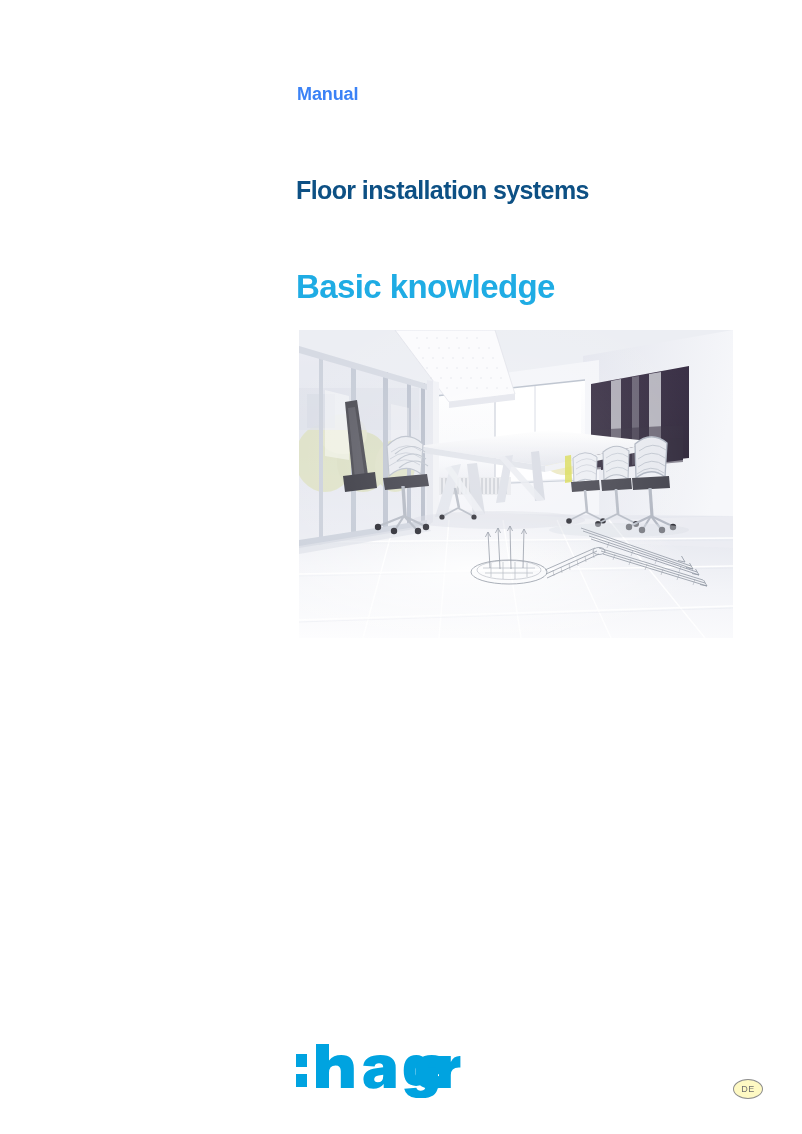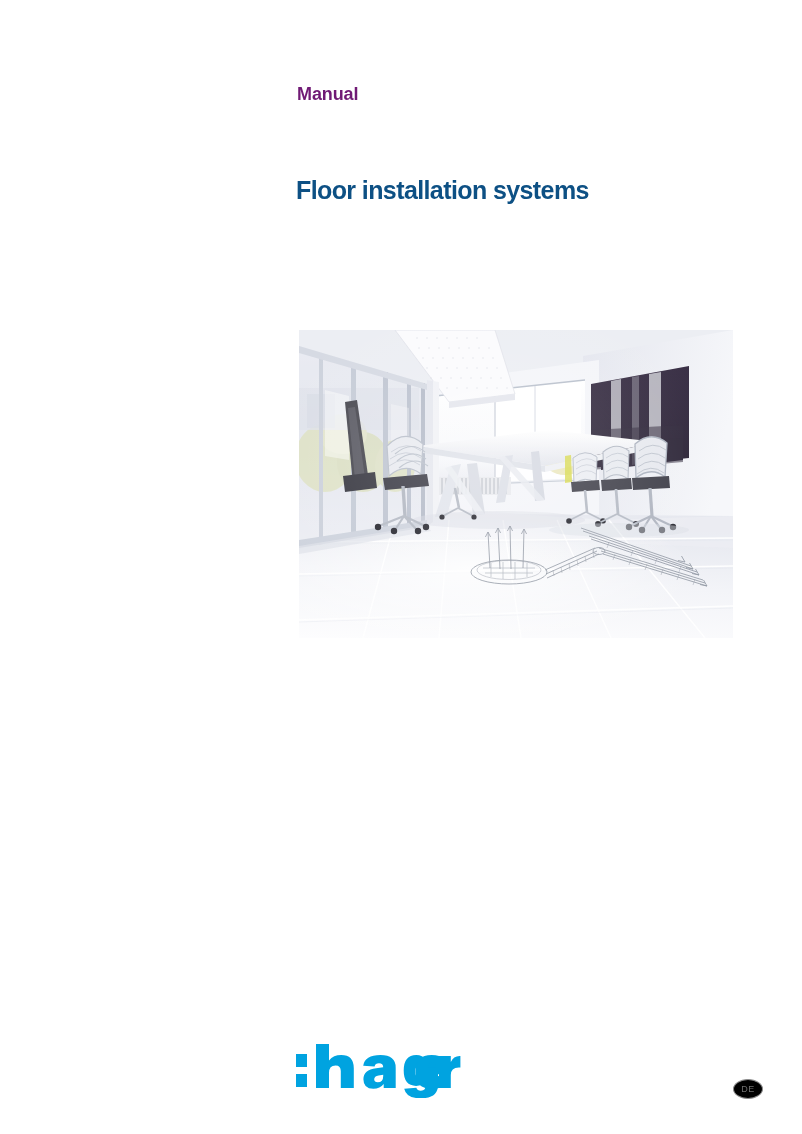--- a/index.html
+++ b/index.html
@@ -9,21 +9,21 @@
     font-family:"Liberation Sans", sans-serif;
     overflow:hidden;
     position:relative;
   }
   .page{position:absolute;inset:0;}
 
   
   .kicker{
     position:absolute;left:297px;top:84px;
     font-size:18px;font-weight:bold;letter-spacing:-0.1px;
-    color:#701a75;line-height:1.2;
+    color:#3b82f6;line-height:1.2;
   }
   .title{
     position:absolute;left:296px;top:176px;
     font-size:25px;font-weight:bold;letter-spacing:-0.6px;
     color:#0d5084;line-height:1.15;white-space:nowrap;
   }
   .subtitle{
     position:absolute;left:296px;top:268px;
     font-size:33px;font-weight:bold;letter-spacing:-0.6px;
     color:#1facE4;line-height:1.15;white-space:nowrap;
@@ -44,32 +44,33 @@
   .logo svg{display:block;height:58px;}
 
   
   .lang-badge{
     position:absolute;left:733px;top:1079px;
     width:28px;height:18px;
     border:1px solid #8d8d8d;border-radius:50%;
     display:flex;align-items:center;justify-content:center;
     color:#6f6f6f;font-size:9px;letter-spacing:0.4px;
     font-family:"Liberation Sans", sans-serif;
-    background:#000000;
+    background:#fef9c3;
   }
 </style>
 </head>
 <body>
 
 <div class="page">
 
   <div class="kicker">Manual</div>
 
   <div class="title">Floor installation systems</div>
 
+  <div class="subtitle">Basic knowledge</div>
 
   <div class="hero">
     <svg viewBox="0 0 434 308" preserveAspectRatio="none">
       <defs>
         <linearGradient id="floorG" x1="0" y1="1" x2="0.2" y2="0">
           <stop offset="0" stop-color="#fdfdfe"></stop>
           <stop offset="0.55" stop-color="#f3f4f8"></stop>
           <stop offset="1" stop-color="#e6e8ef"></stop>
         </linearGradient>
         <linearGradient id="ceilG" x1="0" y1="0" x2="0" y2="1">

